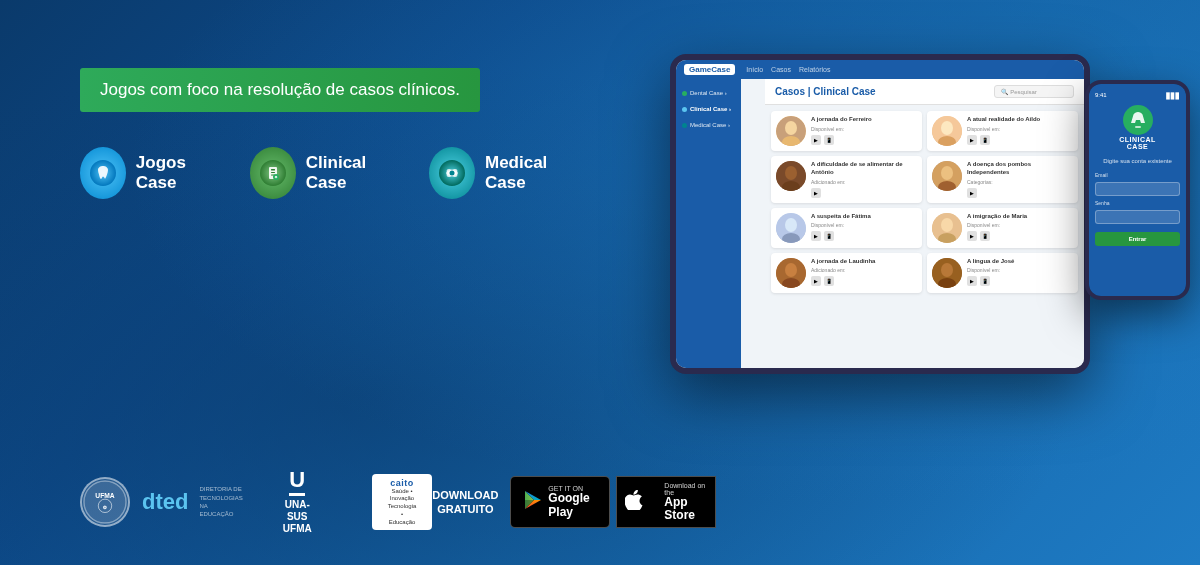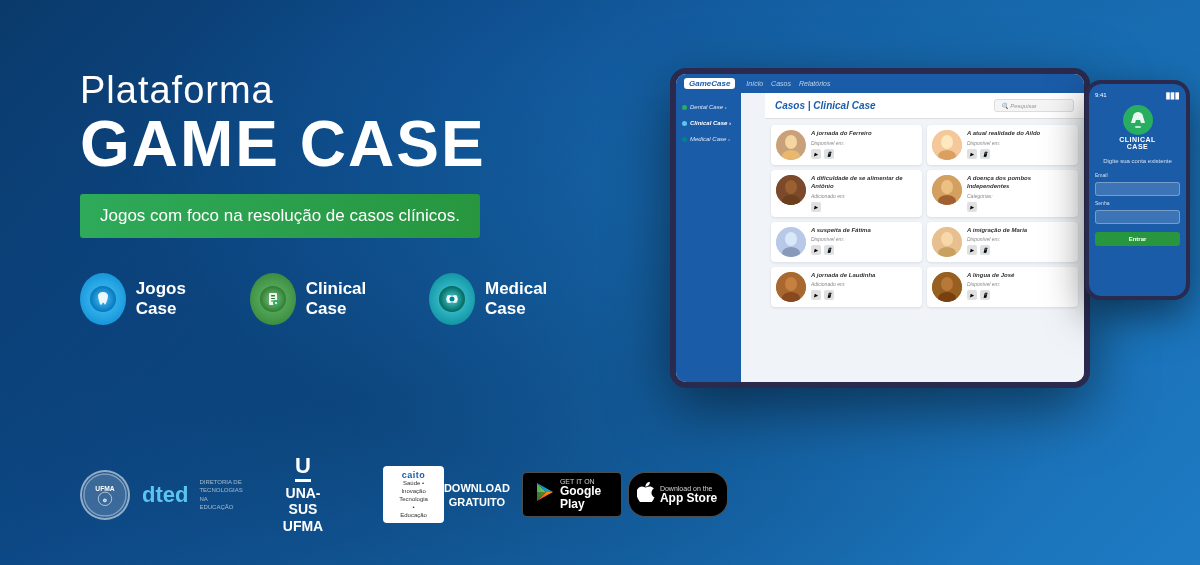--- a/index.html
+++ b/index.html
@@ -128,29 +128,28 @@
       position: relative;
       display: flex;
       align-items: center;
       justify-content: center;
     }
 
     
     .tablet-mockup {
       position: absolute;
       left: 30px;
-      top: 68px;
+      top: 54px;
       width: 420px;
       height: 320px;
       background: #1a1a2e;
       border-radius: 16px;
       border: 6px solid #2a2a4e;
       box-shadow: 0 20px 60px rgba(0,0,0,0.5);
       overflow: hidden;
-      font-style: italic;
     }
 
     .tablet-screen {
       width: 100%;
       height: 100%;
       background: #f5f5f5;
       display: flex;
       flex-direction: column;
     }
 
@@ -534,24 +533,24 @@
     .gplay-name {
       color: white;
       font-size: 12px;
       font-weight: 700;
       line-height: 1.1;
     }
 
     .appstore-btn {
       display: flex;
       align-items: center;
-      gap: 5px;
+      gap: 21px;
       background: #000;
       border: 1px solid rgba(255,255,255,0.3);
-      border-radius: 17px;
+      border-radius: 0;
       padding: 5px 8px;
       cursor: pointer;
       min-width: 100px;
     }
 
     .apple-icon {
       font-size: 20px;
       color: white;
     }
 
@@ -575,24 +574,20 @@
 </head>
 <body>
 
 <div class="bg-container">
   <div class="bg-overlay"></div>
 
   <div class="content">
 
     <div class="left-panel">
       <div>
-        <div class="title-section">
-          <div class="plataforma-text">Plataforma</div>
-          <div class="game-case-text">GAME CASE</div>
-        </div>
 
         <div class="subtitle-bar">
           <span>Jogos com foco na resolução de casos clínicos.</span>
         </div>
 
         <div class="case-icons">
           <div class="case-item">
             <div class="case-icon dental-icon">
               <svg width="28" height="28" viewBox="0 0 28 28" fill="none">
                 <circle cx="14" cy="14" r="13" fill="url(#dg)"></circle>
@@ -663,21 +658,21 @@
             </svg>
           </div>
           <span class="dted-label">dted</span>
           <div class="dted-sub" style="color:rgba(255,255,255,0.6);font-size:6px;line-height:1.4;max-width:55px;margin-left:3px;">DIRETORIA DE TECNOLOGIAS<br>NA EDUCAÇÃO</div>
         </div>
 
         <div class="separator" style="width:1px;height:40px;background:rgba(255,255,255,0.3);margin:0 20px;"></div>
 
         <div class="unasus-section">
           <div class="u-icon">U</div>
-          <div class="unasus-name" style="color:white;font-size:14px;font-weight:700;text-align:center;line-height:1.2;">UNA-SUS
+          <div class="unasus-name" style="color:white;font-size:10px;font-weight:700;text-align:center;line-height:1.2;">UNA-SUS
 UFMA</div>
         </div>
 
         <div class="separator" style="width:1px;height:40px;background:rgba(255,255,255,0.3);margin:0 20px;"></div>
 
         <div class="caito-section">
           <div class="caito-logo">
             <span class="caito-title">caito</span>
             <span class="caito-subtitle">Saúde • Inovação<br>Tecnologia • Educação</span>
           </div>

